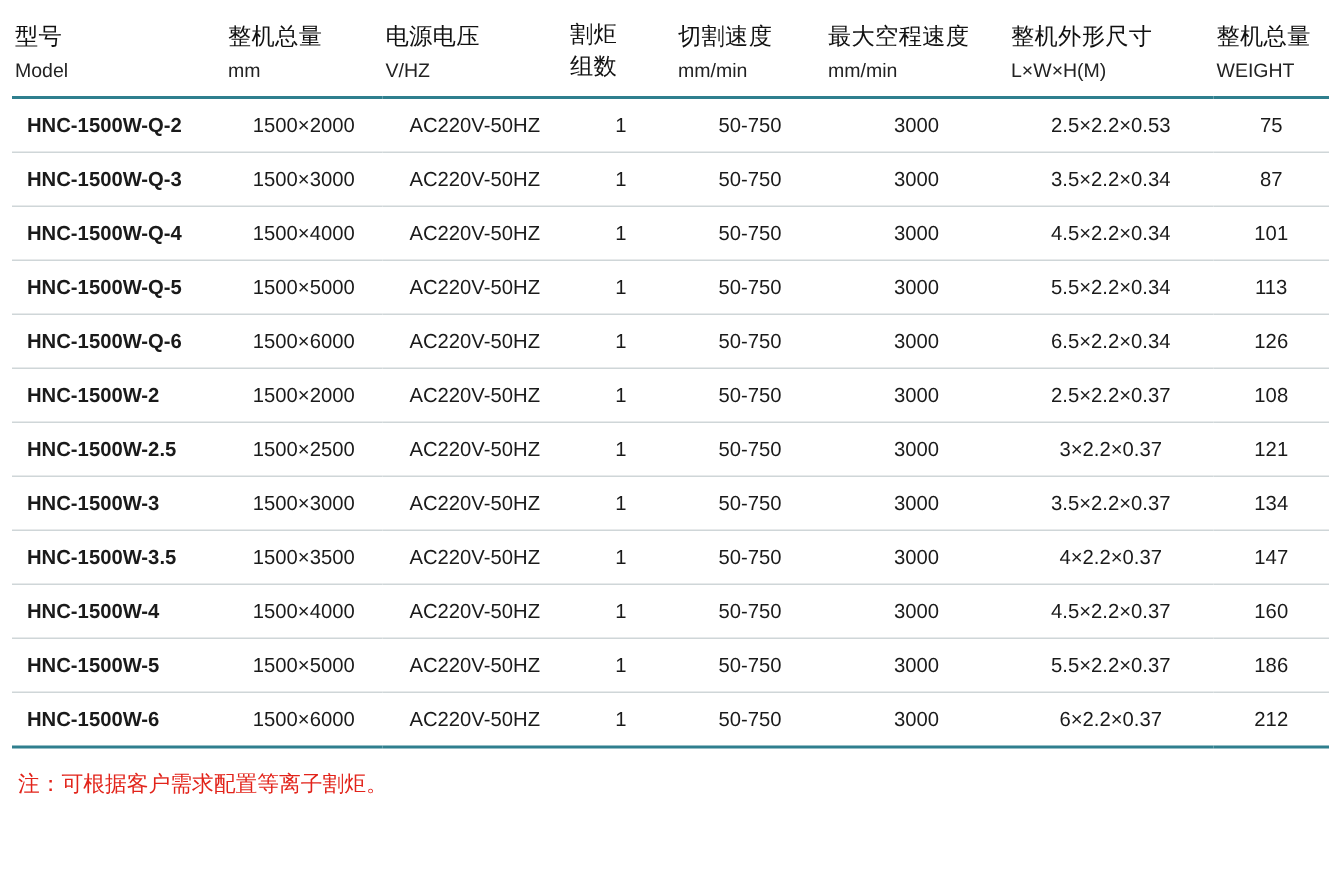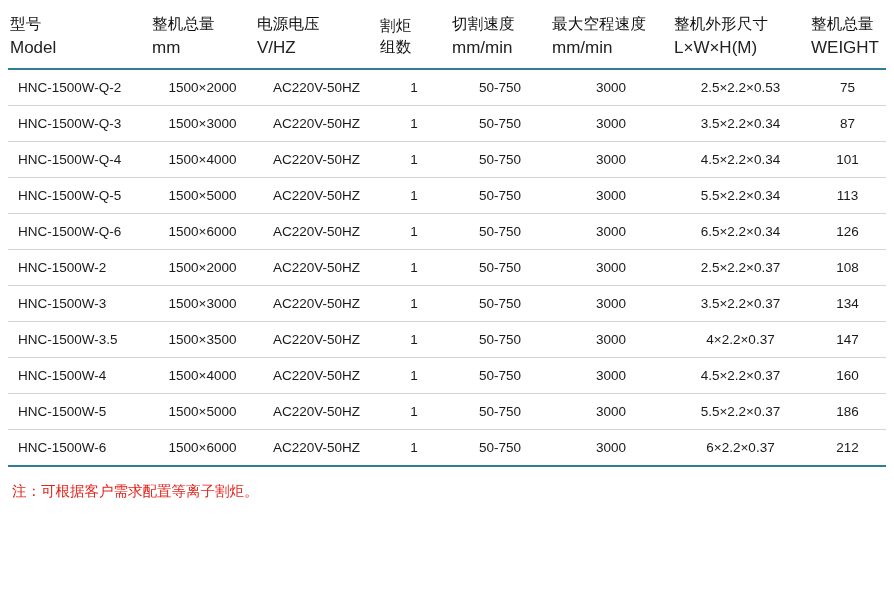--- a/index.html
+++ b/index.html
@@ -37,37 +37,38 @@
     border-bottom: 2px solid #2f7f8e;
     color: #111111;
   }
   table.spec thead th .cn {
     display: block;
     font-size: 15.5px;
     letter-spacing: 0.2px;
   }
   table.spec thead th .en {
     display: block;
-    font-size: 17px;
+    font-size: 13px;
     color: #222222;
     margin-top: 2px;
   }
   table.spec tbody td {
     padding: 10px 2px;
     font-size: 13.5px;
     text-align: center;
     vertical-align: middle;
     border-bottom: 1px solid #cfd6d8;
     color: #1a1a1a;
     white-space: nowrap;
   }
   table.spec tbody td.model {
     text-align: left;
     padding-left: 10px;
     font-size: 13.5px;
+    font-weight: bold;
   }
   table.spec tbody tr:last-child td {
     border-bottom: 2px solid #2f7f8e;
   }
   .note {
     margin-top: 14px;
     padding-left: 4px;
     font-size: 14.5px;
     color: #e2231a;
     line-height: 1.4;
@@ -180,20 +181,30 @@
         <td class="model">HNC-1500W-2</td>
         <td>1500×2000</td>
         <td>AC220V-50HZ</td>
         <td>1</td>
         <td>50-750</td>
         <td>3000</td>
         <td>2.5×2.2×0.37</td>
         <td>108</td>
       </tr>
       <tr>
+        <td class="model">HNC-1500W-2.5</td>
+        <td>1500×2500</td>
+        <td>AC220V-50HZ</td>
+        <td>1</td>
+        <td>50-750</td>
+        <td>3000</td>
+        <td>3×2.2×0.37</td>
+        <td>121</td>
+      </tr>
+      <tr>
         <td class="model">HNC-1500W-3</td>
         <td>1500×3000</td>
         <td>AC220V-50HZ</td>
         <td>1</td>
         <td>50-750</td>
         <td>3000</td>
         <td>3.5×2.2×0.37</td>
         <td>134</td>
       </tr>
       <tr>

